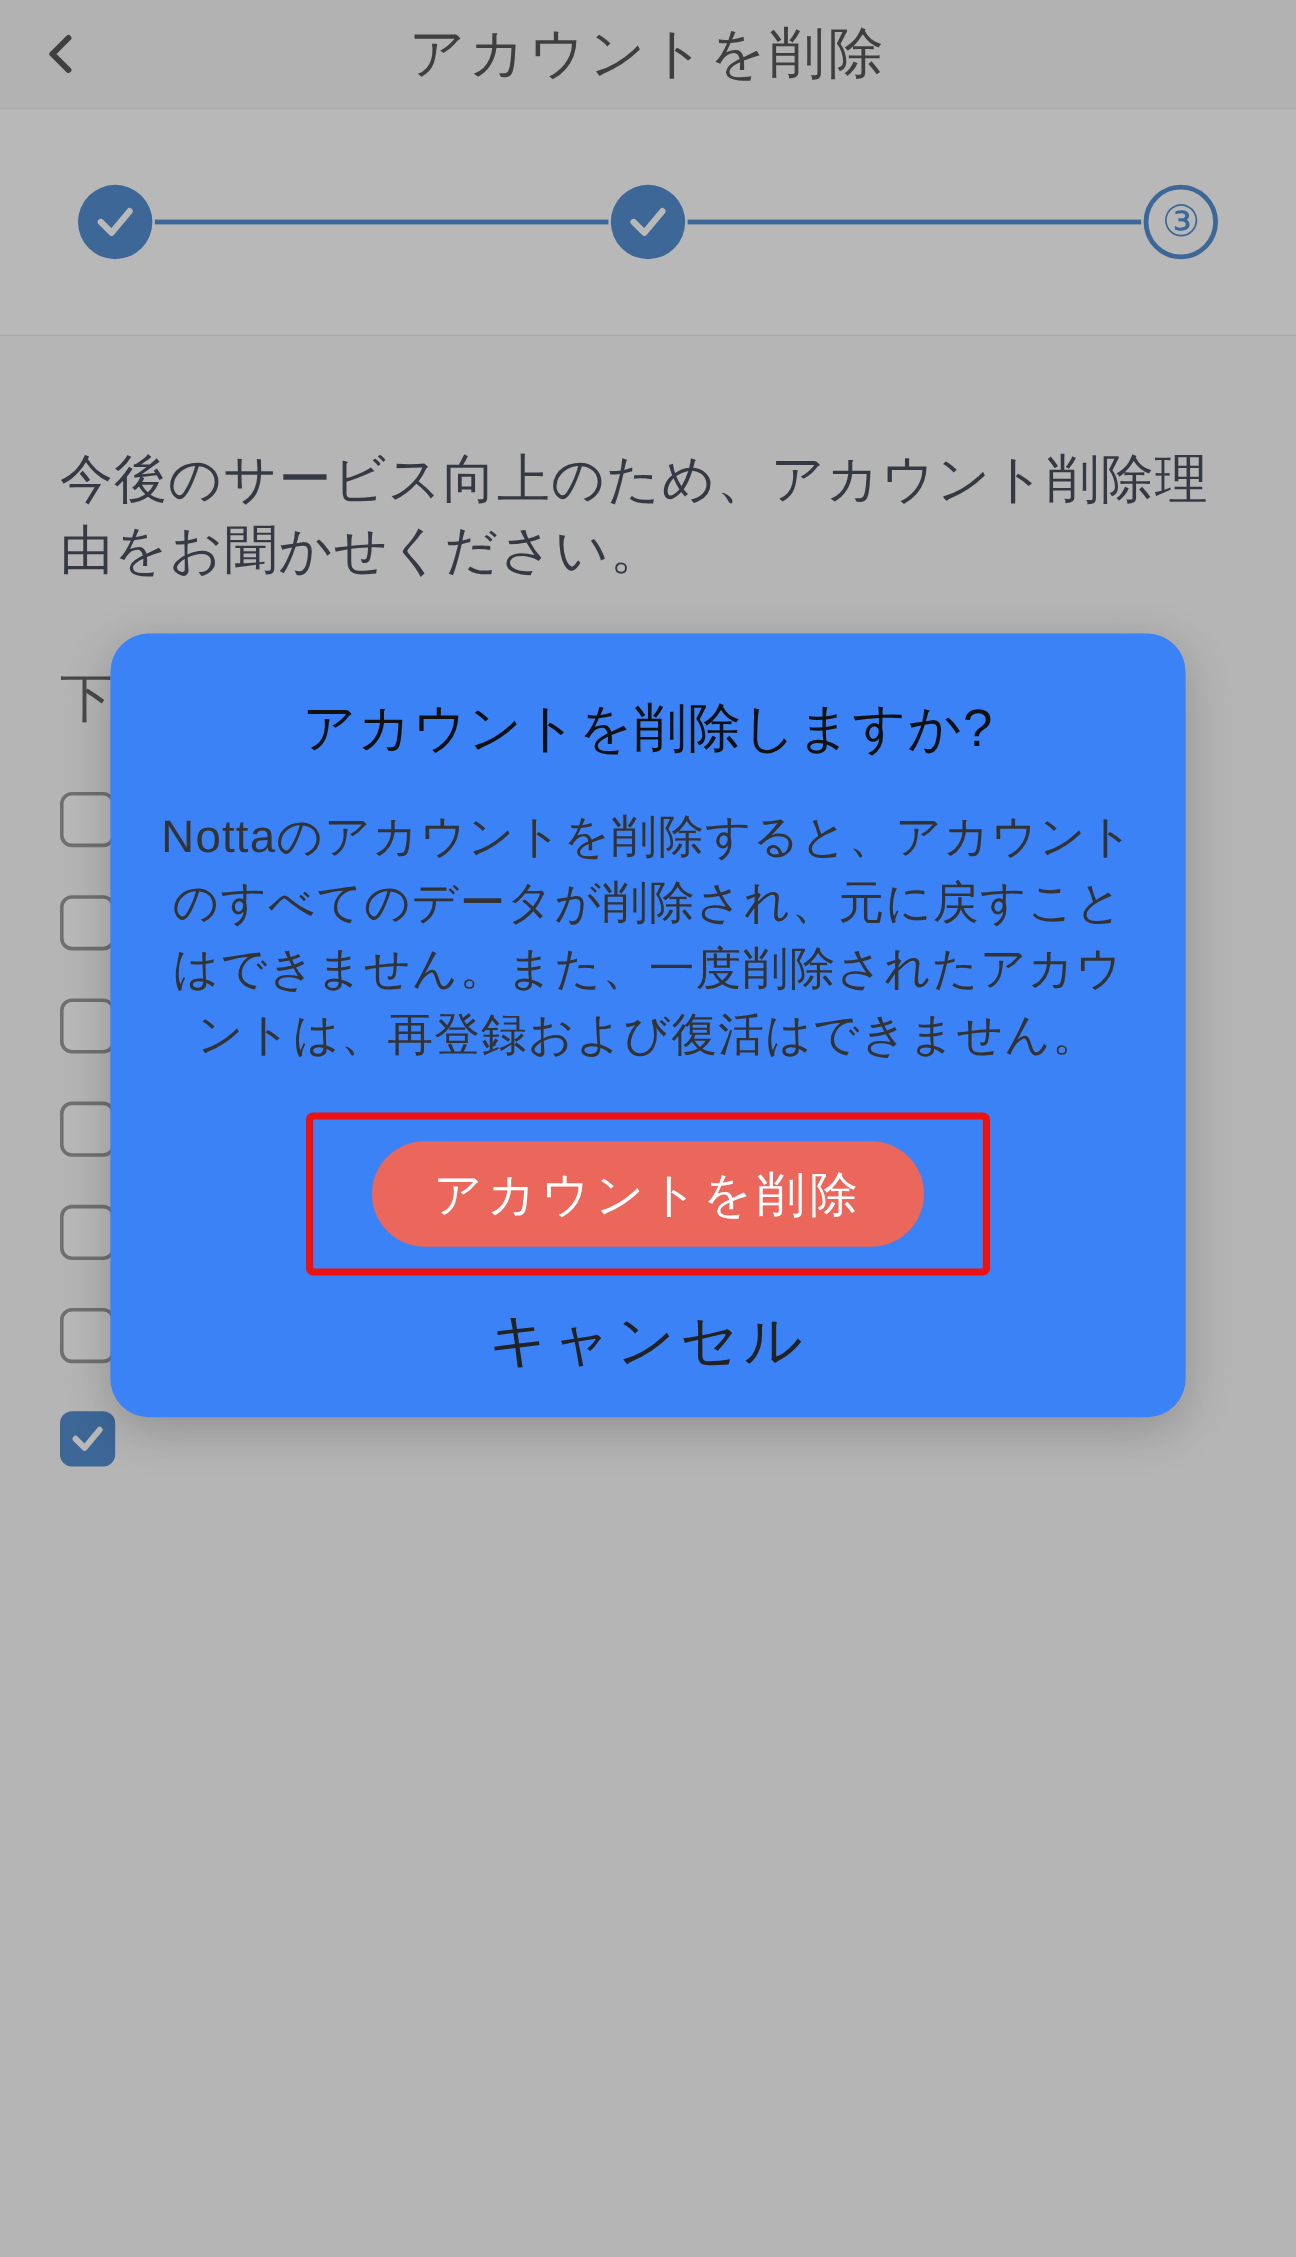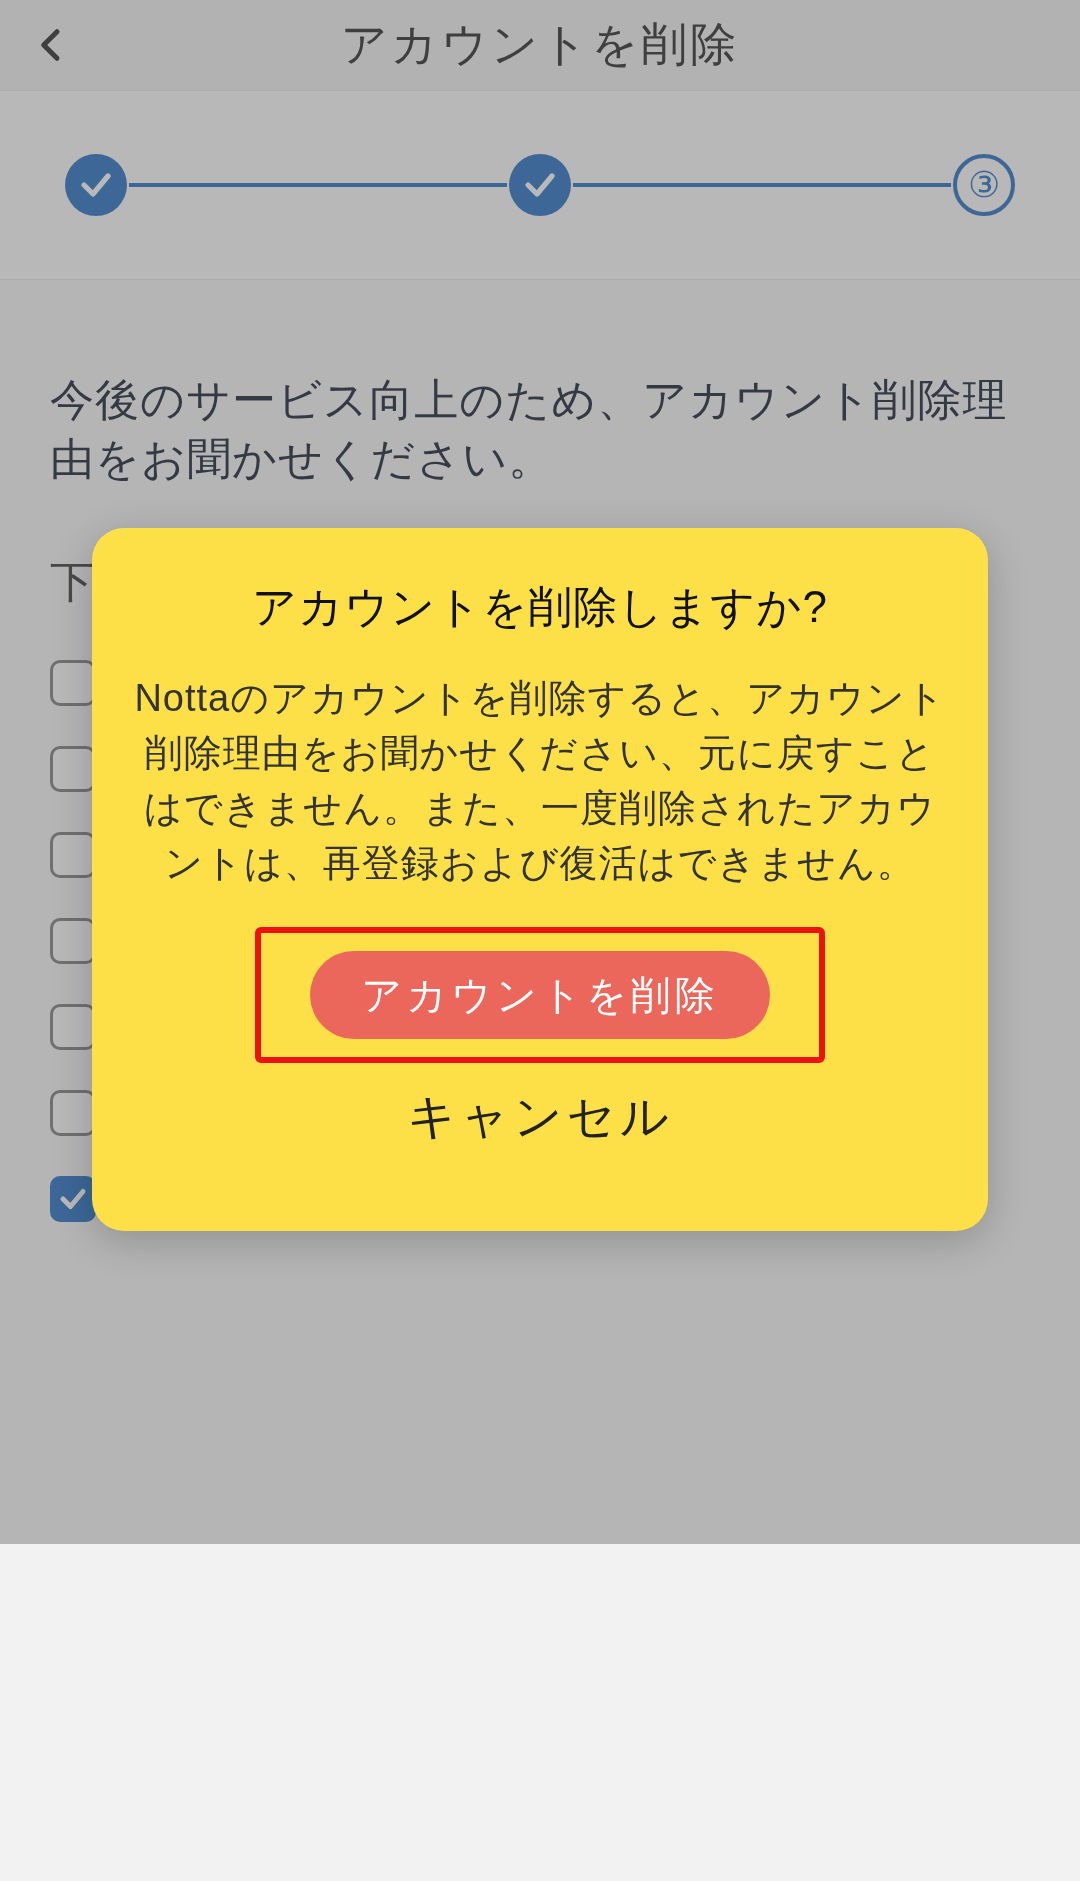--- a/index.html
+++ b/index.html
@@ -1,17 +1,17 @@
 <!DOCTYPE html>
 <html><head>
 <meta charset="utf-8">
 <style>
   * { box-sizing: border-box; margin: 0; padding: 0; }
   html, body { width: 1080px; height: 1881px; font-family: -apple-system, "Hiragino Sans", "Hiragino Kaku Gothic ProN", sans-serif; background:#f2f2f2; overflow:hidden;}
-  .screen { position:relative; width:1080px; height:1544px; background:#f7f7f7; }
+  .screen { position:relative; width:1080px; height:1881px; background:#f7f7f7; }
   
   .header { position:relative; width:100%; height:90px; background:#f2f2f2; display:flex; align-items:center; justify-content:center; }
   .back-btn { position:absolute; left:22px; top:50%; transform:translateY(-50%); width:60px; height:60px; display:flex; align-items:center; justify-content:center; cursor:pointer;}
   .back-btn svg { stroke:#222; }
   .header-title { font-size:46px; color:#222; letter-spacing:3px;}
   
   .stepper-panel { width:100%; height:190px; background:#fdfdfd; border-top:1px solid #e6e6e6; border-bottom:1px solid #e6e6e6; display:flex; align-items:center; justify-content:center;}
   .stepper { display:flex; align-items:center; justify-content:center; width:88%;}
   .step-dot { width:62px; height:62px; border-radius:50%; display:flex; align-items:center; justify-content:center;}
   .step-done { background:#1d6bc1; }
@@ -23,21 +23,21 @@
   .content { padding:90px 50px 0 50px; }
   .prompt-text { font-size:44px; color:#0f172a; line-height:1.35; letter-spacing:1px;}
   .sub-text { font-size:44px; color:#333; margin-top:64px; letter-spacing:1px;}
   .checkbox-list { margin-top:28px; }
   .check-row { display:flex; align-items:center; height:86px; }
   .checkbox { width:46px; height:46px; border-radius:10px; border:3px solid #7a7a7a; background:#fff; display:flex; align-items:center; justify-content:center;}
   .checkbox.checked { background:#1d6bc1; border-color:#1d6bc1;}
   .checkbox.checked svg{ stroke:#fff; }
   
   .overlay { position:absolute; inset:0; background:rgba(100,100,100,0.45); display:flex; align-items:flex-start; justify-content:center;}
-  .modal { position:absolute; top:528px; left:92px; width:896px; background:#fde047; border-radius:32px; padding:50px 40px 82px 40px; box-shadow:0 10px 40px rgba(0,0,0,0.2);}
+  .modal { position:absolute; top:528px; left:92px; width:896px; background:#3b82f6; border-radius:32px; padding:50px 40px 32px 40px; box-shadow:0 10px 40px rgba(0,0,0,0.2);}
   .modal-title { font-size:44px; text-align:center; color:#111; letter-spacing:1px;}
   .modal-body { font-size:38px; text-align:center; color:#333; margin-top:34px; line-height:1.45; letter-spacing:1px;}
   .hl-frame { border:6px solid #e11; border-radius:6px; margin:36px auto 0 auto; width:570px; padding:18px 10px; display:flex; justify-content:center;}
   .delete-btn { width:460px; height:88px; border:none; border-radius:44px; background:#ec675b; color:#fff; font-size:40px; letter-spacing:4px; cursor:pointer; display:flex; align-items:center; justify-content:center;}
   .cancel-btn { display:block; margin:22px auto 0 auto; background:none; border:none; font-size:48px; color:#222; letter-spacing:4px; cursor:pointer;}
 </style>
 </head>
 <body>
 
 <div class="screen">
@@ -99,21 +99,21 @@
               <polyline points="4 12 10 18 20 6"></polyline>
             </svg>
           </div>
         </div>
       </div>
   </div>
 
   <div class="overlay">
     <div class="modal">
       <div class="modal-title">アカウントを削除しますか?</div>
-      <div class="modal-body">Nottaのアカウントを削除すると、アカウント削除理由をお聞かせください、元に戻すことはできません。また、一度削除されたアカウントは、再登録および復活はできません。</div>
+      <div class="modal-body">Nottaのアカウントを削除すると、アカウントのすべてのデータが削除され、元に戻すことはできません。また、一度削除されたアカウントは、再登録および復活はできません。</div>
       <div class="hl-frame">
         <button class="delete-btn">アカウントを削除</button>
       </div>
       <button class="cancel-btn">キャンセル</button>
     </div>
   </div>
 
 </div>
 
 </body></html>

